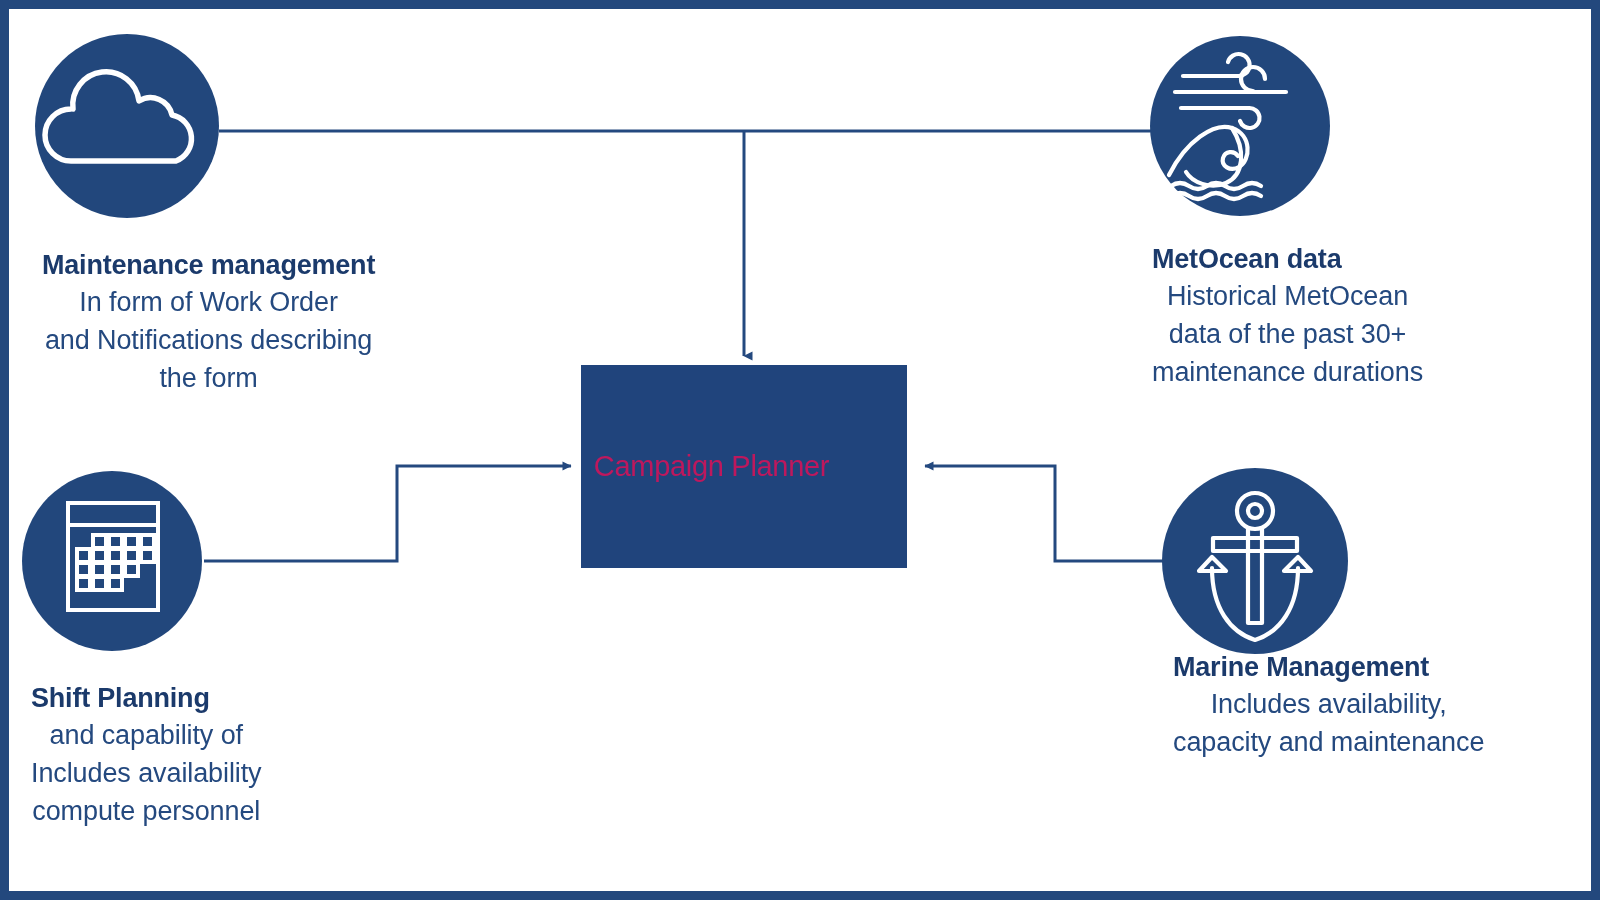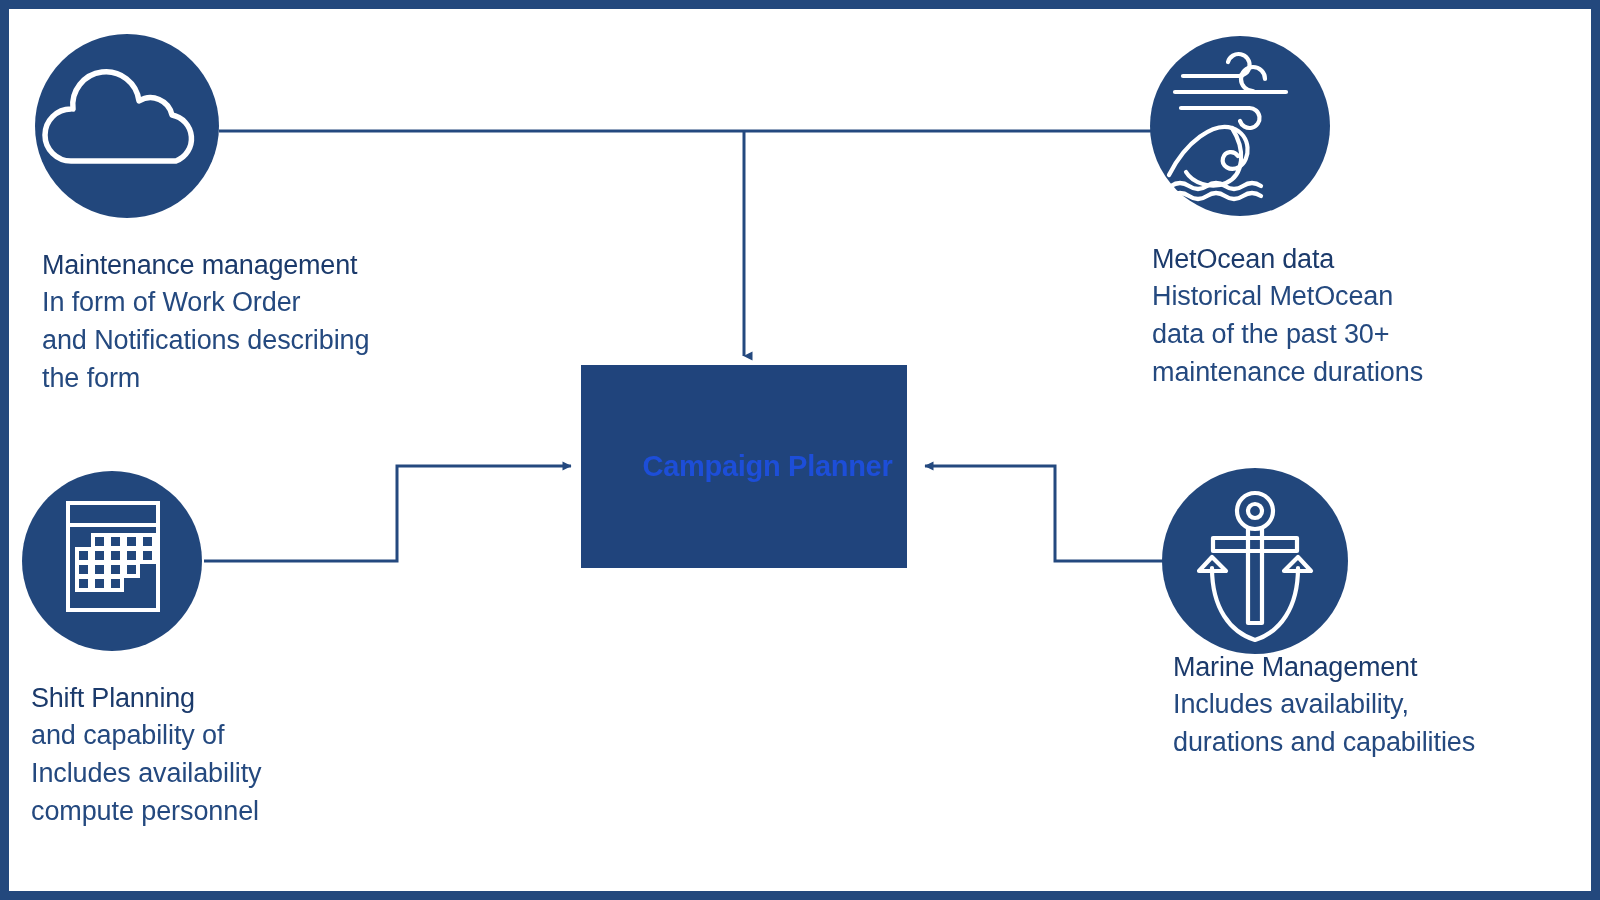--- a/index.html
+++ b/index.html
@@ -49,57 +49,58 @@
     height: 900px;
     z-index: 5;
   }
 
   
   .text-block {
     position: absolute;
     z-index: 12;
   }
   .node-title {
-    font-weight: normal;
+    font-weight: bold;
     font-size: 27px;
     line-height: 1.30;
     color: #1B3A6B;
     letter-spacing: -0.2px;
     margin: 0 0 1px 0;
     white-space: nowrap;
   }
   .node-desc {
     font-size: 27px;
     line-height: 1.40;
     color: #24497F;
     letter-spacing: -0.1px;
     margin: 0;
+    text-align: center;
   }
   .node-desc .line { display: block; white-space: nowrap; }
 
   #text-maintenance { left: 42px;  top: 248px; }
   #text-metocean    { left: 1152px; top: 242px; }
   #text-shift       { left: 31px;  top: 681px; }
   #text-marine      { left: 1173px; top: 650px; }
 
   
   #center-box-label {
     position: absolute;
-    left: 604px;
+    left: 548px;
     top: 364px;
     width: 327px;
     height: 205px;
     display: flex;
     align-items: center;
     justify-content: center;
     z-index: 14;
-    font-weight: bold;
+    font-weight: normal;
     font-size: 29px;
     letter-spacing: -0.3px;
-    color: #1d4ed8;
+    color: #be185d;
     pointer-events: none;
   }
 </style>
 </head>
 <body>
 
 <div id="diagram-root">
 
   <div id="canvas">
 
@@ -246,20 +247,20 @@
         <span class="line">and capability of</span>
         <span class="line">Includes availability</span>
         <span class="line">compute personnel</span>
       </div>
     </div>
 
     <div class="text-block" id="text-marine">
       <div class="node-title">Marine Management</div>
       <div class="node-desc">
         <span class="line">Includes availability,</span>
-        <span class="line">durations and capabilities</span>
+        <span class="line">capacity and maintenance</span>
       </div>
     </div>
 
   </div>
 
   <div id="frame-border"></div>
 </div>
 
 </body></html>

